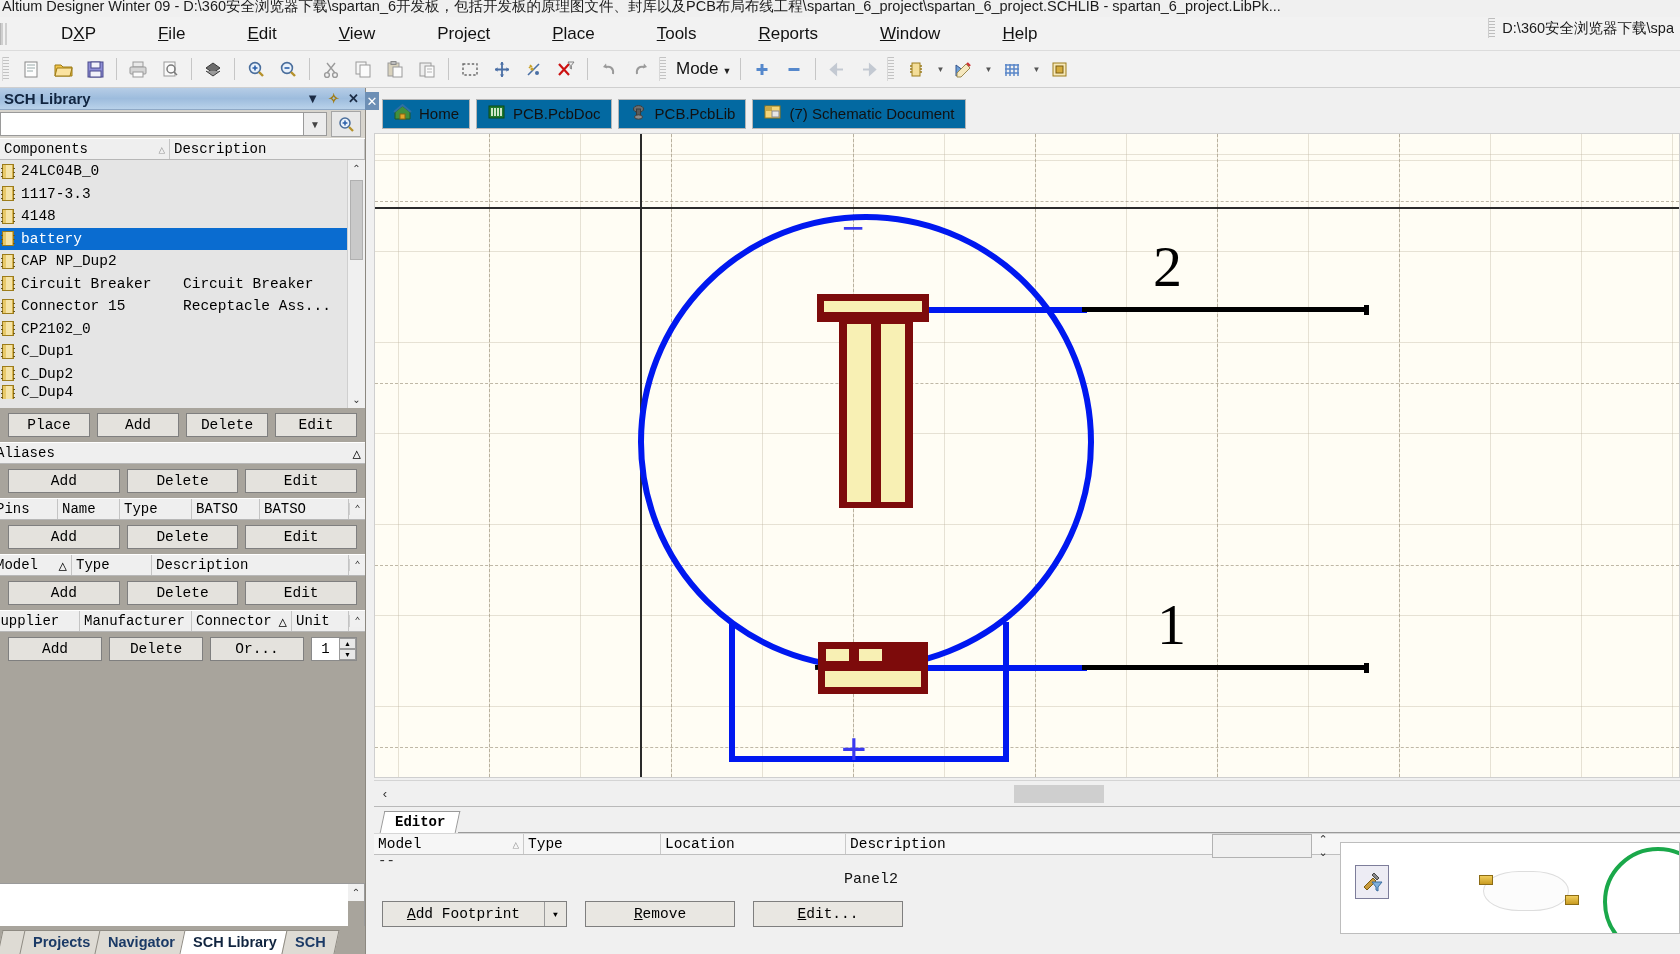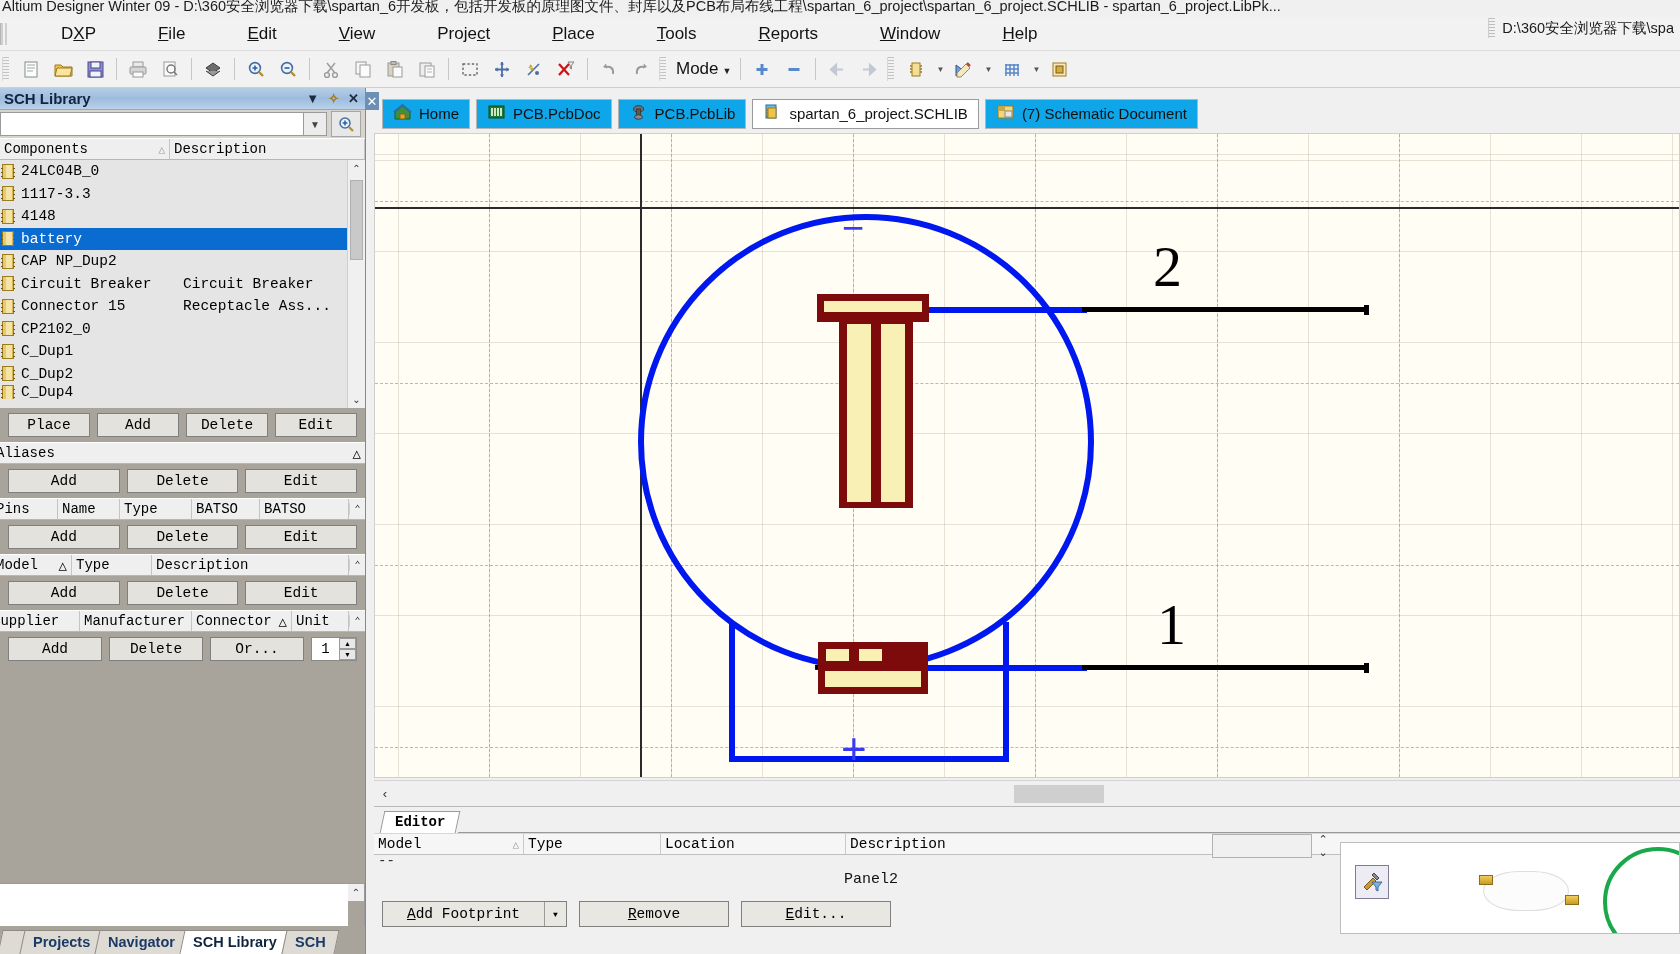--- a/index.html
+++ b/index.html
@@ -241,21 +241,21 @@
     position: relative;
   }
   .close-x {
     position: absolute; left: -1px; top: 4px;
     width: 14px; height: 18px; background: #6d8fb5; color: #fff;
     display: flex; align-items: center; justify-content: center;
     font-size: 13px;
   }
   .dtab {
     height: 30px; padding: 0 10px;
-    background: #0ea5e9; border: 1px solid #b5b5b5;
+    background: #0369a1; border: 1px solid #b5b5b5;
     display: flex; align-items: center; gap: 7px;
     font-size: 15px; color: #111; white-space: nowrap;
   }
   .dtab.active { background: #fff; border-color: #9b9b9b; }
 
   .canvas-wrap {
     position: absolute; left: 8px; top: 45px; right: 0; bottom: 176px;
     background: #fffdf4;
     border: 1px solid #cfcfcf;
     overflow: hidden;
@@ -340,21 +340,21 @@
     display: flex; align-items: center; }
   .model-body { position: relative; height: 46px; background: #f0f0f0; }
   .model-dashes {
     position: absolute; left: 4px; top: -2px;
     font-family: "Liberation Mono", monospace; font-size: 14px; color: #333;
   }
   .panel2-label {
     position: absolute; left: 470px; top: 16px;
     font-family: "Liberation Mono", monospace; font-size: 15px; color: #111;
   }
-  .model-btnrow { display: flex; gap: 12px; padding: 0 0 0 8px; align-items: center; }
+  .model-btnrow { display: flex; gap: 18px; padding: 0 0 0 8px; align-items: center; }
   .mbtn {
     height: 26px; background: #e9e7e2; border: 1px solid #7f7f7f;
     display: flex; align-items: center; justify-content: center;
     font-family: "Liberation Mono", monospace; font-size: 14.5px; padding: 0 16px;
   }
   .mbtn u { text-decoration: underline; }
   .mbtn-split {
     width: 22px; border-left: 1px solid #9b9b9b;
     display: flex; align-items: center; justify-content: center; font-size: 8px;
     height: 100%;
@@ -817,30 +817,20 @@
       <div class="dtab">
         <span>
           <svg width="19" height="18" viewBox="0 0 19 18">
               <ellipse cx="9.5" cy="6" rx="5" ry="3.4" fill="#6f6f6f" stroke="#3b3b3b"></ellipse>
               <rect x="7.5" y="6" width="4" height="8" fill="#5a5a5a" stroke="#3b3b3b"></rect>
               <ellipse cx="9.5" cy="14" rx="4" ry="2.2" fill="#8a8a8a" stroke="#3b3b3b"></ellipse>
             </svg>
         </span>
         <span>PCB.PcbLib</span>
       </div>
-      <div class="dtab active">
-        <span>
-          <svg width="19" height="18" viewBox="0 0 19 18">
-              <rect x="3" y="2" width="10" height="13" fill="#76b8e0" stroke="#2b6b93"></rect>
-              <rect x="5" y="5" width="8" height="10" fill="#f0c44a" stroke="#9c7a14"></rect>
-              <path d="M5 7h-2M5 10h-2M5 13h-2" stroke="#9c7a14" stroke-width="1.3"></path>
-            </svg>
-        </span>
-        <span>spartan_6_project.SCHLIB</span>
-      </div>
       <div class="dtab">
         <span>
           <svg width="19" height="18" viewBox="0 0 19 18">
               <rect x="2" y="3" width="15" height="12" fill="#f3d57a" stroke="#9c7a14"></rect>
               <rect x="9" y="8" width="7" height="6" fill="#e6e6e6" stroke="#8a8a8a"></rect>
               <path d="M3 5h6M3 7h6" stroke="#9c7a14"></path>
             </svg>
         </span>
         <span>(7) Schematic Document</span>
       </div>

